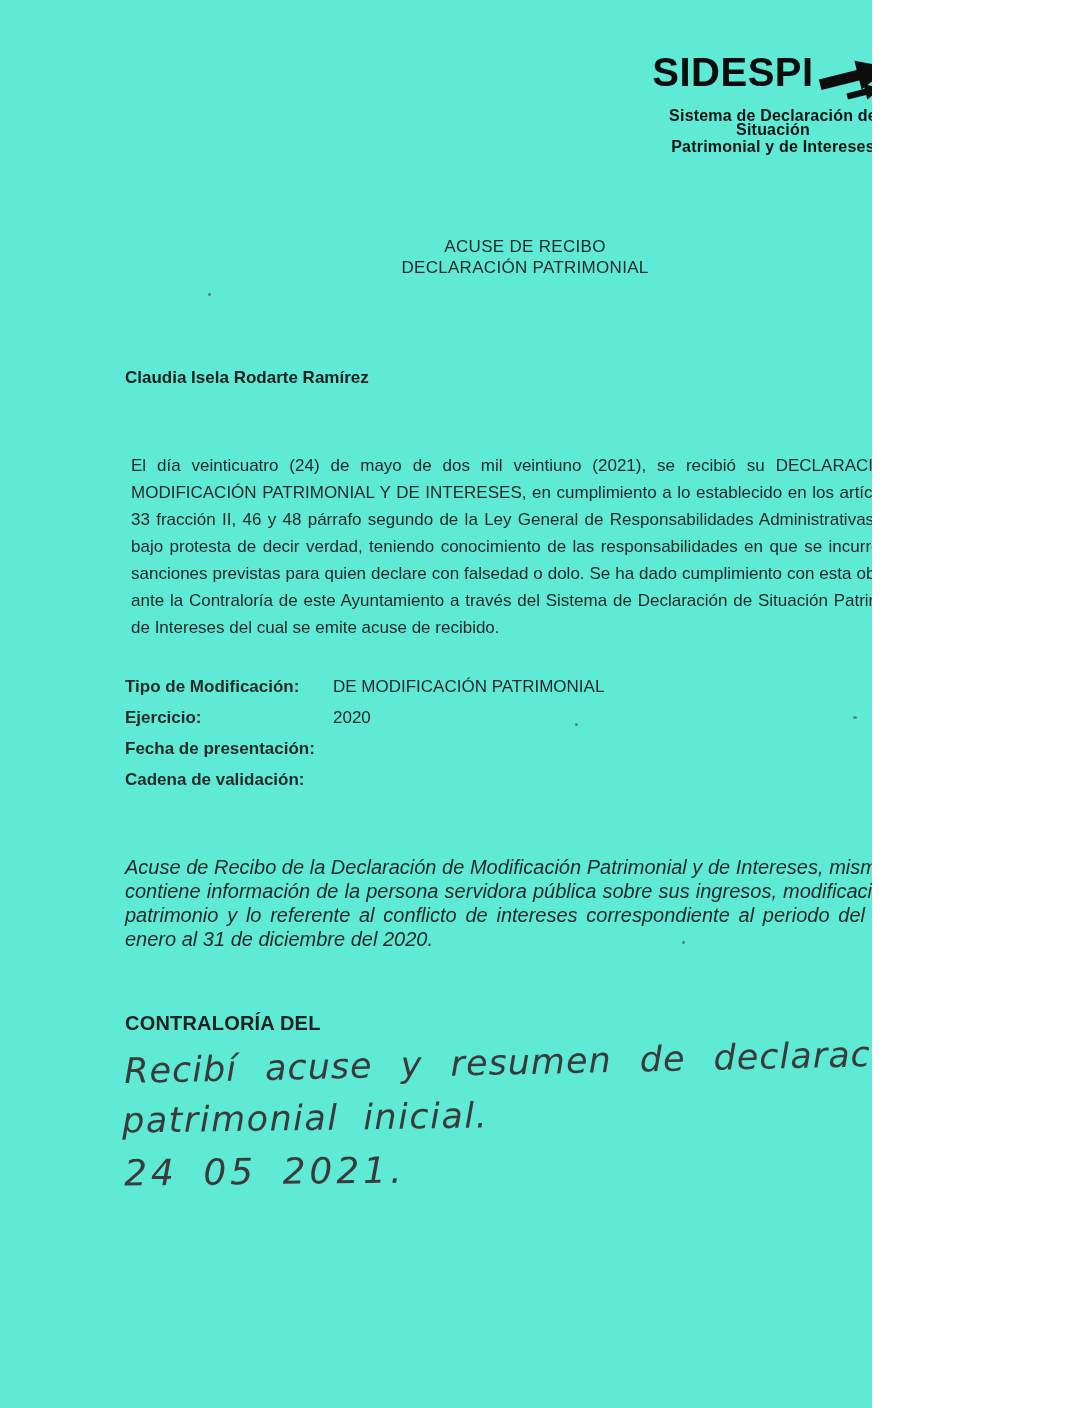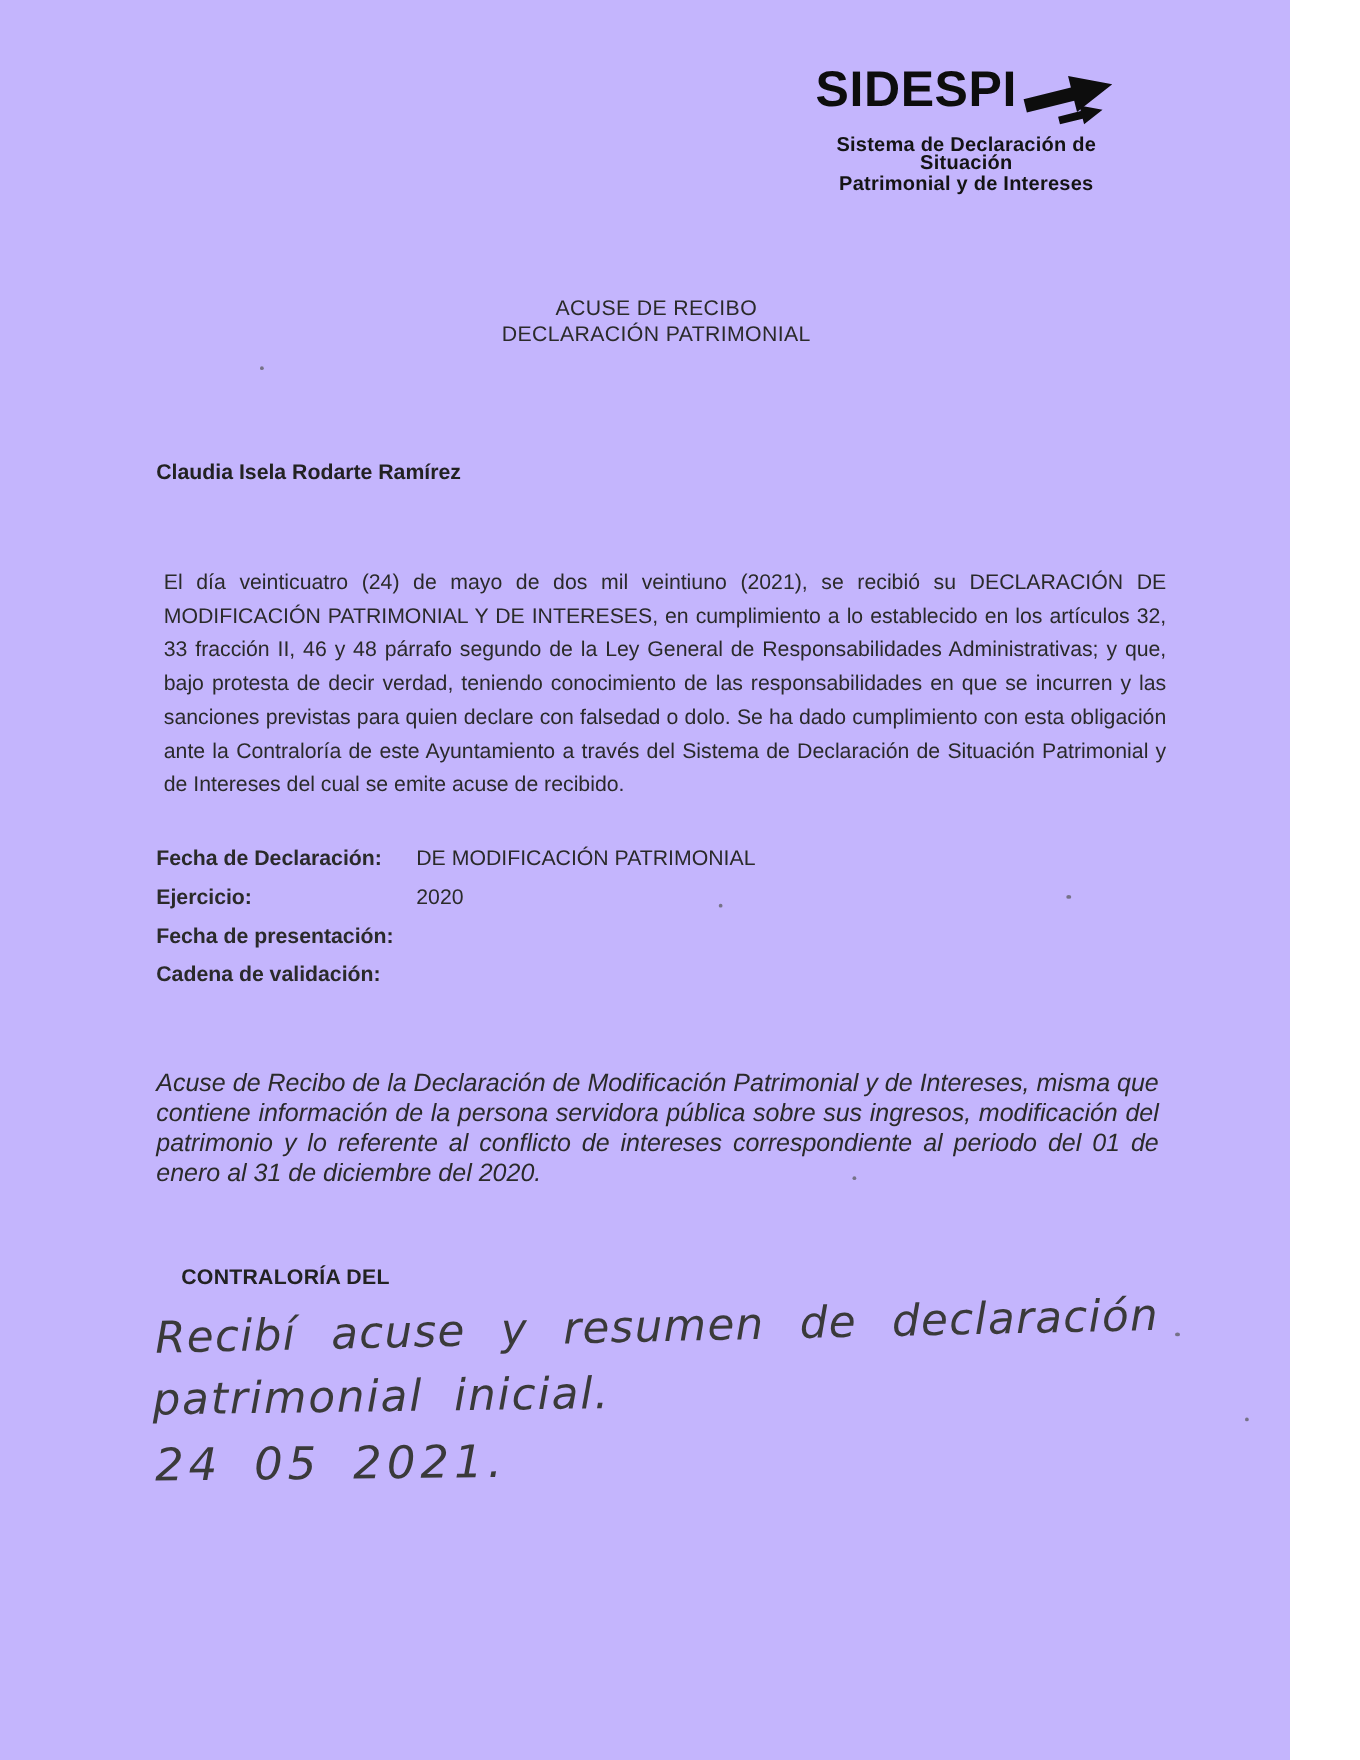--- a/index.html
+++ b/index.html
@@ -1,21 +1,21 @@
 <!DOCTYPE html>
 <html><head>
 <meta charset="utf-8">
 <style>
   * { margin:0; padding:0; box-sizing:border-box; }
   html,body { background:#ffffff; }
   .page {
     position:relative;
-    width:1032px;
+    width:872px;
     height:1408px;
-    background:#c4b5fd;
+    background:#5eead4;
     font-family:"Liberation Sans", sans-serif;
     color:#262626;
     overflow:hidden;
   }
 
   
   .logo-block { position:absolute; left:640px; top:50px; width:266px; text-align:center; }
   .logo-row { display:flex; align-items:flex-start; justify-content:center; }
   .logo-text { font-size:40px; font-weight:bold; letter-spacing:0.5px; color:#0d0d0d; line-height:44px; }
   .logo-arrow { margin-left:2px; margin-top:0px; }
@@ -40,21 +40,21 @@
     font-size:20px; line-height:24px; text-align:justify; color:#2a2a2a;font-style:italic;
   }
 
   
   .fields { position:absolute; left:125px; top:677px; width:800px; font-size:17px; color:#2a2a2a; }
   .field-row { display:flex; align-items:flex-start; margin-bottom:11px; line-height:20px; }
   .field-label { font-weight:bold; flex:0 0 208px; }
   .field-value { flex:1; }
 
   
-  .signature-heading { position:absolute; left:125px; top:1012px; font-size:17px; font-weight:bold; color:#222; letter-spacing:0.2px;margin-left:20px; }
+  .signature-heading { position:absolute; left:125px; top:1012px; font-size:20px; font-weight:bold; color:#222; letter-spacing:0.2px; }
 
   .handwritten {
     position:absolute; left:118px; top:1036px; width:860px;
     font-family:"DejaVu Sans", cursive, sans-serif;
     font-style:italic;
     color:#3a3a3a;
   }
   .hand-line1 {
     position:absolute; left:6px; top:6px; font-size:35px;
     word-spacing:16px; letter-spacing:1px;
@@ -99,21 +99,21 @@
     <div>ACUSE DE RECIBO</div>
     <div>DECLARACIÓN PATRIMONIAL</div>
   </div>
 
   <div class="recipient">Claudia Isela Rodarte Ramírez</div>
 
   <div class="body-par">El día veinticuatro (24) de mayo de dos mil veintiuno (2021), se recibió su DECLARACIÓN DE MODIFICACIÓN PATRIMONIAL Y DE INTERESES, en cumplimiento a lo establecido en los artículos 32, 33 fracción II, 46 y 48 párrafo segundo de la Ley General de Responsabilidades Administrativas; y que, bajo protesta de decir verdad, teniendo conocimiento de las responsabilidades en que se incurren y las sanciones previstas para quien declare con falsedad o dolo. Se ha dado cumplimiento con esta obligación ante la Contraloría de este Ayuntamiento a través del Sistema de Declaración de Situación Patrimonial y de Intereses del cual se emite acuse de recibido.</div>
 
   <div class="fields">
     <div class="field-row">
-      <div class="field-label">Fecha de Declaración:</div>
+      <div class="field-label">Tipo de Modificación:</div>
       <div class="field-value">DE MODIFICACIÓN PATRIMONIAL</div>
     </div>
     <div class="field-row">
       <div class="field-label">Ejercicio:</div>
       <div class="field-value">2020</div>
     </div>
     <div class="field-row">
       <div class="field-label">Fecha de presentación:</div>
     </div>
     <div class="field-row">

